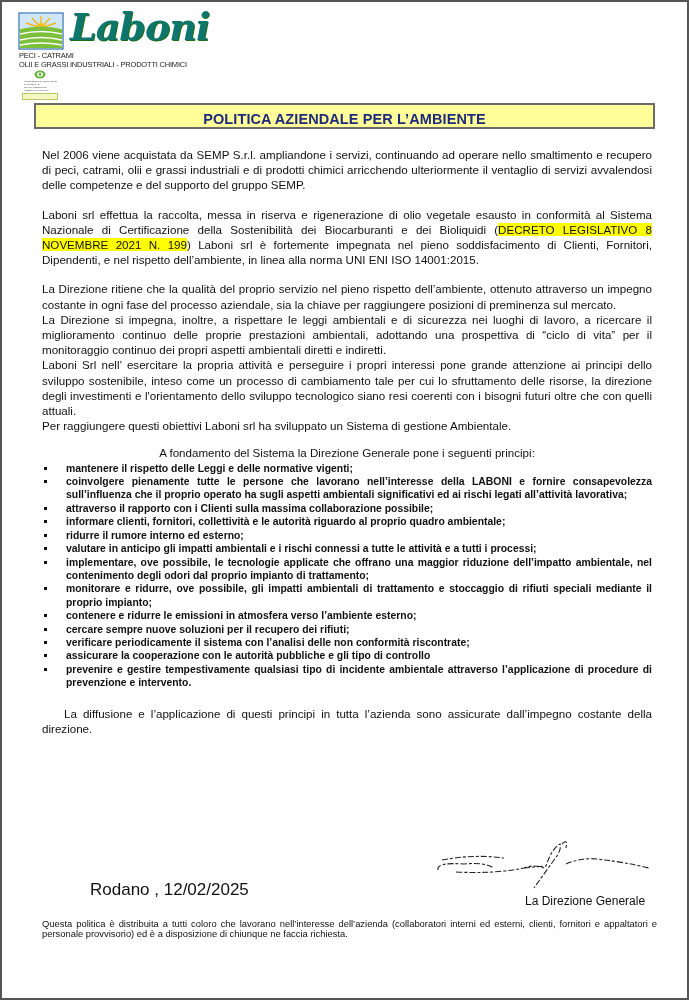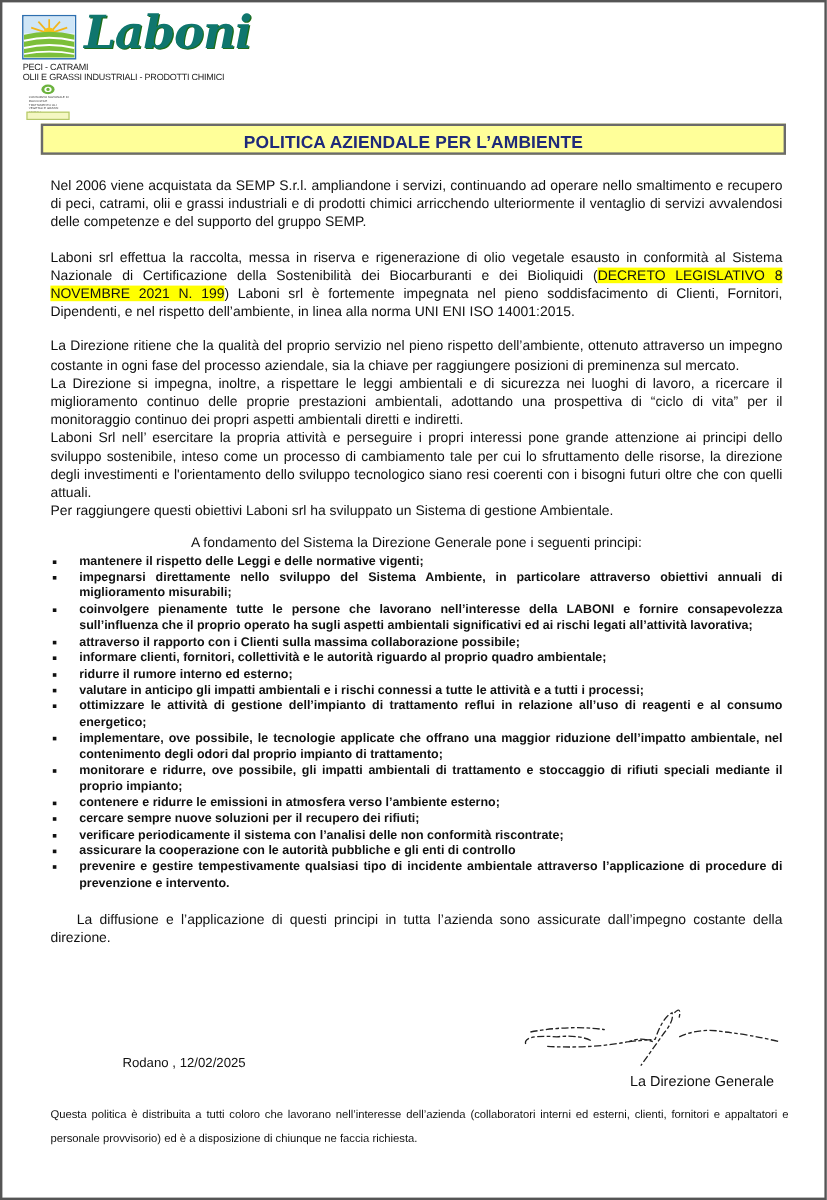--- a/index.html
+++ b/index.html
@@ -44,25 +44,25 @@
     .gap { height: 14px; }
     .hl { background: #ffff00; }
     .principles-intro { margin-top: 12px !important; text-align: center; }
     ul.principles { list-style: none; margin: 1px 0 0 0; padding: 0; font-size: 10.4px; line-height: 13.4px; }
     ul.principles li { position: relative; padding-left: 24px; text-align: justify; font-weight: bold; }
     ul.principles li .bullet {
       position: absolute; left: 2px; top: 5px; width: 3px; height: 3px; background: #111;
     }
     .closing { margin-top: 16px !important; text-indent: 22px; }
     .signature { position: absolute; left: 432px; top: 838px; width: 220px; height: 50px; }
-    .place-date { position: absolute; left: 68px; top: 878px; font-size: 11px; color: #111; padding-left: 32px; }
+    .place-date { position: absolute; left: 56px; top: 878px; font-size: 17px; color: #111; padding-left: 32px; }
     .sign-role { position: absolute; left: 523px; top: 892px; font-size: 12px; color: #111; }
     .footer-note {
       position: absolute; left: 40px; top: 917px; width: 615px;
-      font-size: 9.4px; line-height: 20px; color: #111; text-align: justify;
+      font-size: 9.4px; line-height: 10px; color: #111; text-align: justify;
     }
   </style>
 </head>
 <body>
 
 <div class="page">
 
   <div class="logo-block">
     <svg class="sun-logo" viewBox="0 0 46 38">
       <rect x="1" y="1" width="44" height="36" fill="#ffffff" stroke="#2c6fb0" stroke-width="1.2"></rect>
@@ -102,33 +102,31 @@
     <p><span>Laboni srl effettua la raccolta, messa in riserva e rigenerazione di olio vegetale esausto in conformità al Sistema Nazionale di Certificazione della Sostenibilità dei Biocarburanti e dei Bioliquidi (</span><span class="hl">DECRETO LEGISLATIVO 8 NOVEMBRE 2021 N. 199</span><span>) Laboni srl è fortemente impegnata nel pieno soddisfacimento di Clienti, Fornitori, Dipendenti, e nel rispetto dell’ambiente, in linea alla norma UNI ENI ISO 14001:2015.</span></p>
     <div class="gap"></div>
     <p>La Direzione ritiene che la qualità del proprio servizio nel pieno rispetto dell’ambiente, ottenuto attraverso un impegno costante in ogni fase del processo aziendale, sia la chiave per raggiungere posizioni di preminenza sul mercato.</p>
     <p>La Direzione si impegna, inoltre, a rispettare le leggi ambientali e di sicurezza nei luoghi di lavoro, a ricercare il miglioramento continuo delle proprie prestazioni ambientali, adottando una prospettiva di “ciclo di vita” per il monitoraggio continuo dei propri aspetti ambientali diretti e indiretti.</p>
     <p>Laboni Srl nell’ esercitare la propria attività e perseguire i propri interessi pone grande attenzione ai principi dello sviluppo sostenibile, inteso come un processo di cambiamento tale per cui lo sfruttamento delle risorse, la direzione degli investimenti e l'orientamento dello sviluppo tecnologico siano resi coerenti con i bisogni futuri oltre che con quelli attuali.</p>
     <p>Per raggiungere questi obiettivi Laboni srl ha sviluppato un Sistema di gestione Ambientale.</p>
 
     <p class="principles-intro">A fondamento del Sistema la Direzione Generale pone i seguenti principi:</p>
     <ul class="principles">
       <li><span class="bullet"></span><span>mantenere il rispetto delle Leggi e delle normative vigenti;</span></li>
-      <li><span class="bullet"></span><span>impegnarsi direttamente nello sviluppo del Sistema Ambiente, in particolare attraverso obiettivi annuali di miglioramento misurabili;</span></li>
       <li><span class="bullet"></span><span>coinvolgere pienamente tutte le persone che lavorano nell’interesse della LABONI e fornire consapevolezza sull’influenza che il proprio operato ha sugli aspetti ambientali significativi ed ai rischi legati all’attività lavorativa;</span></li>
       <li><span class="bullet"></span><span>attraverso il rapporto con i Clienti sulla massima collaborazione possibile;</span></li>
       <li><span class="bullet"></span><span>informare clienti, fornitori, collettività e le autorità riguardo al proprio quadro ambientale;</span></li>
       <li><span class="bullet"></span><span>ridurre il rumore interno ed esterno;</span></li>
       <li><span class="bullet"></span><span>valutare in anticipo gli impatti ambientali e i rischi connessi a tutte le attività e a tutti i processi;</span></li>
-      <li><span class="bullet"></span><span>ottimizzare le attività di gestione dell’impianto di trattamento reflui in relazione all’uso di reagenti e al consumo energetico;</span></li>
       <li><span class="bullet"></span><span>implementare, ove possibile, le tecnologie applicate che offrano una maggior riduzione dell’impatto ambientale, nel contenimento degli odori dal proprio impianto di trattamento;</span></li>
       <li><span class="bullet"></span><span>monitorare e ridurre, ove possibile, gli impatti ambientali di trattamento e stoccaggio di rifiuti speciali mediante il proprio impianto;</span></li>
       <li><span class="bullet"></span><span>contenere e ridurre le emissioni in atmosfera verso l’ambiente esterno;</span></li>
       <li><span class="bullet"></span><span>cercare sempre nuove soluzioni per il recupero dei rifiuti;</span></li>
       <li><span class="bullet"></span><span>verificare periodicamente il sistema con l’analisi delle non conformità riscontrate;</span></li>
-      <li><span class="bullet"></span><span>assicurare la cooperazione con le autorità pubbliche e gli enti di controllo</span></li>
+      <li><span class="bullet"></span><span>assicurare la cooperazione con le autorità pubbliche e gli tipo di controllo</span></li>
       <li><span class="bullet"></span><span>prevenire e gestire tempestivamente qualsiasi tipo di incidente ambientale attraverso l’applicazione di procedure di prevenzione e intervento.</span></li>
     </ul>
 
     <p class="closing">La diffusione e l’applicazione di questi principi in tutta l’azienda sono assicurate dall’impegno costante della direzione.</p>
   </div>
 
   <svg class="signature" viewBox="0 0 220 50">
     <g fill="none" stroke="#222" stroke-width="1.1" stroke-dasharray="6 2 3 2">
       <path d="M8 20 Q40 14 70 18"></path>
       <path d="M4 30 Q2 22 30 24 Q50 22 60 28"></path>

